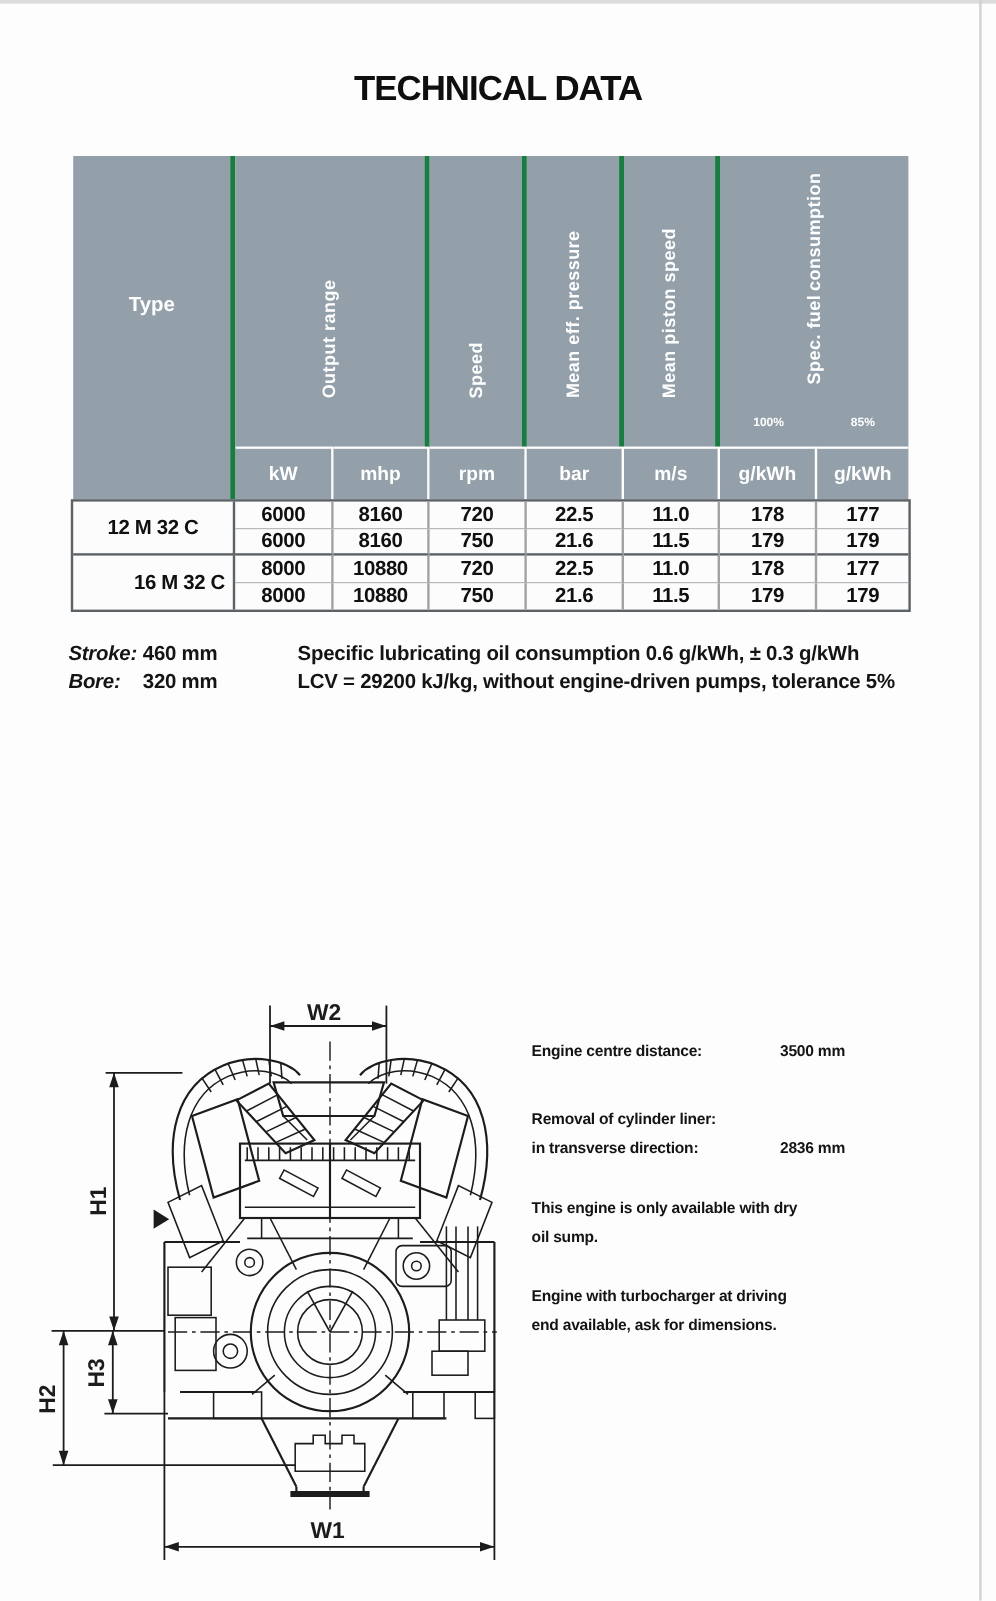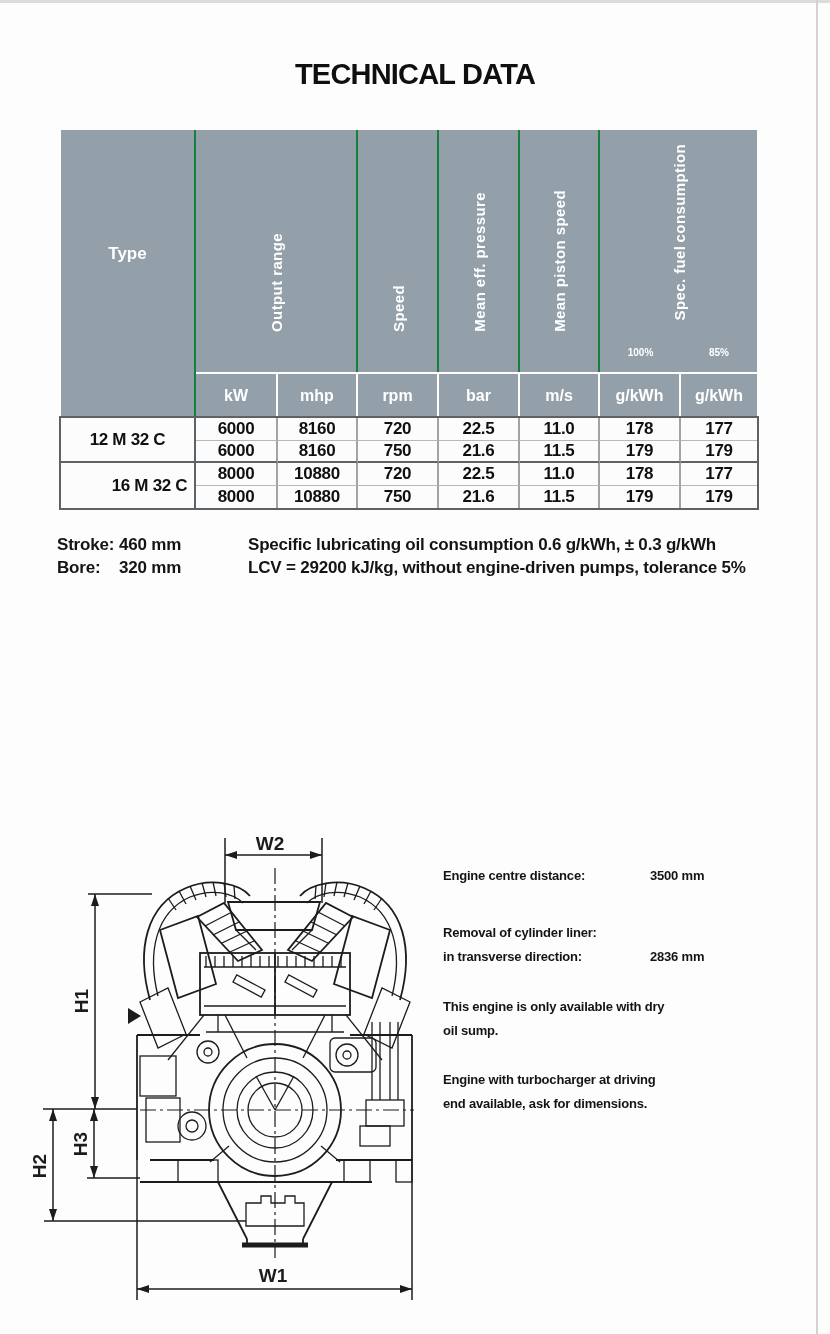--- a/index.html
+++ b/index.html
@@ -17,21 +17,21 @@
     text-align:center;font-size:29px;font-weight:700;letter-spacing:-0.8px;color:#0f0f0f;
   }
 
   
   .tbl-header{
     position:absolute;left:61px;top:130px;width:696px;height:288px;
     display:grid;
     grid-template-columns:135px 82px 80px 81px 81px 80px 81px 76px;
     grid-template-rows:242px 46px;
   }
-  .hc{background:#93a0a9;position:relative;border-right:2px solid #15803d;box-sizing:border-box;}
+  .hc{background:#93a0a9;position:relative;border-right:4px solid #15803d;box-sizing:border-box;}
   .hc.no-r{border-right:none;}
   .uc{
     background:#93a0a9;box-sizing:border-box;
     border-top:2px solid #fff;border-right:2px solid #fff;
     display:flex;align-items:center;justify-content:center;
     color:#fff;font-weight:700;font-size:16px;
   }
   .uc.no-r{border-right:none;}
   .htext{
     position:absolute;left:0;right:0;top:0;bottom:40px;
@@ -74,21 +74,21 @@
   }
   .tcell{border-right:2px solid #5d6266;}
   .tcell.gsep{border-bottom:2px solid #5d6266;}
   .dcell{border-right:2px solid #a3a3a3;border-bottom:1.5px solid #b5b9bc;}
   .dcell.lastcol{border-right:none;}
   .dcell.gsep{border-bottom:2px solid #5d6266;}
   .dcell.botrow{border-bottom:none;}
 
   
   .specs{position:absolute;left:57px;top:533px;font-size:17px;font-weight:700;line-height:23px;letter-spacing:-0.2px;}
-  .specs .lbl{display:inline-block;width:62px;}
+  .specs .lbl{display:inline-block;width:62px;font-style:italic;}
   .lube-notes{position:absolute;left:248px;top:533px;width:520px;font-size:17px;font-weight:700;line-height:23px;letter-spacing:-0.2px;}
 
   
   .rnotes{position:absolute;left:443px;top:864px;width:370px;font-size:13px;font-weight:700;line-height:24px;letter-spacing:-0.2px;}
   .note-p1{margin:0 0 33px 0;}
   .note-p2{margin:0 0 26px 0;}
   .note-p3{margin:0 0 25px 0;}
   .note-p4{margin:0;}
   .nlabel{display:inline-block;width:207px;}
 

